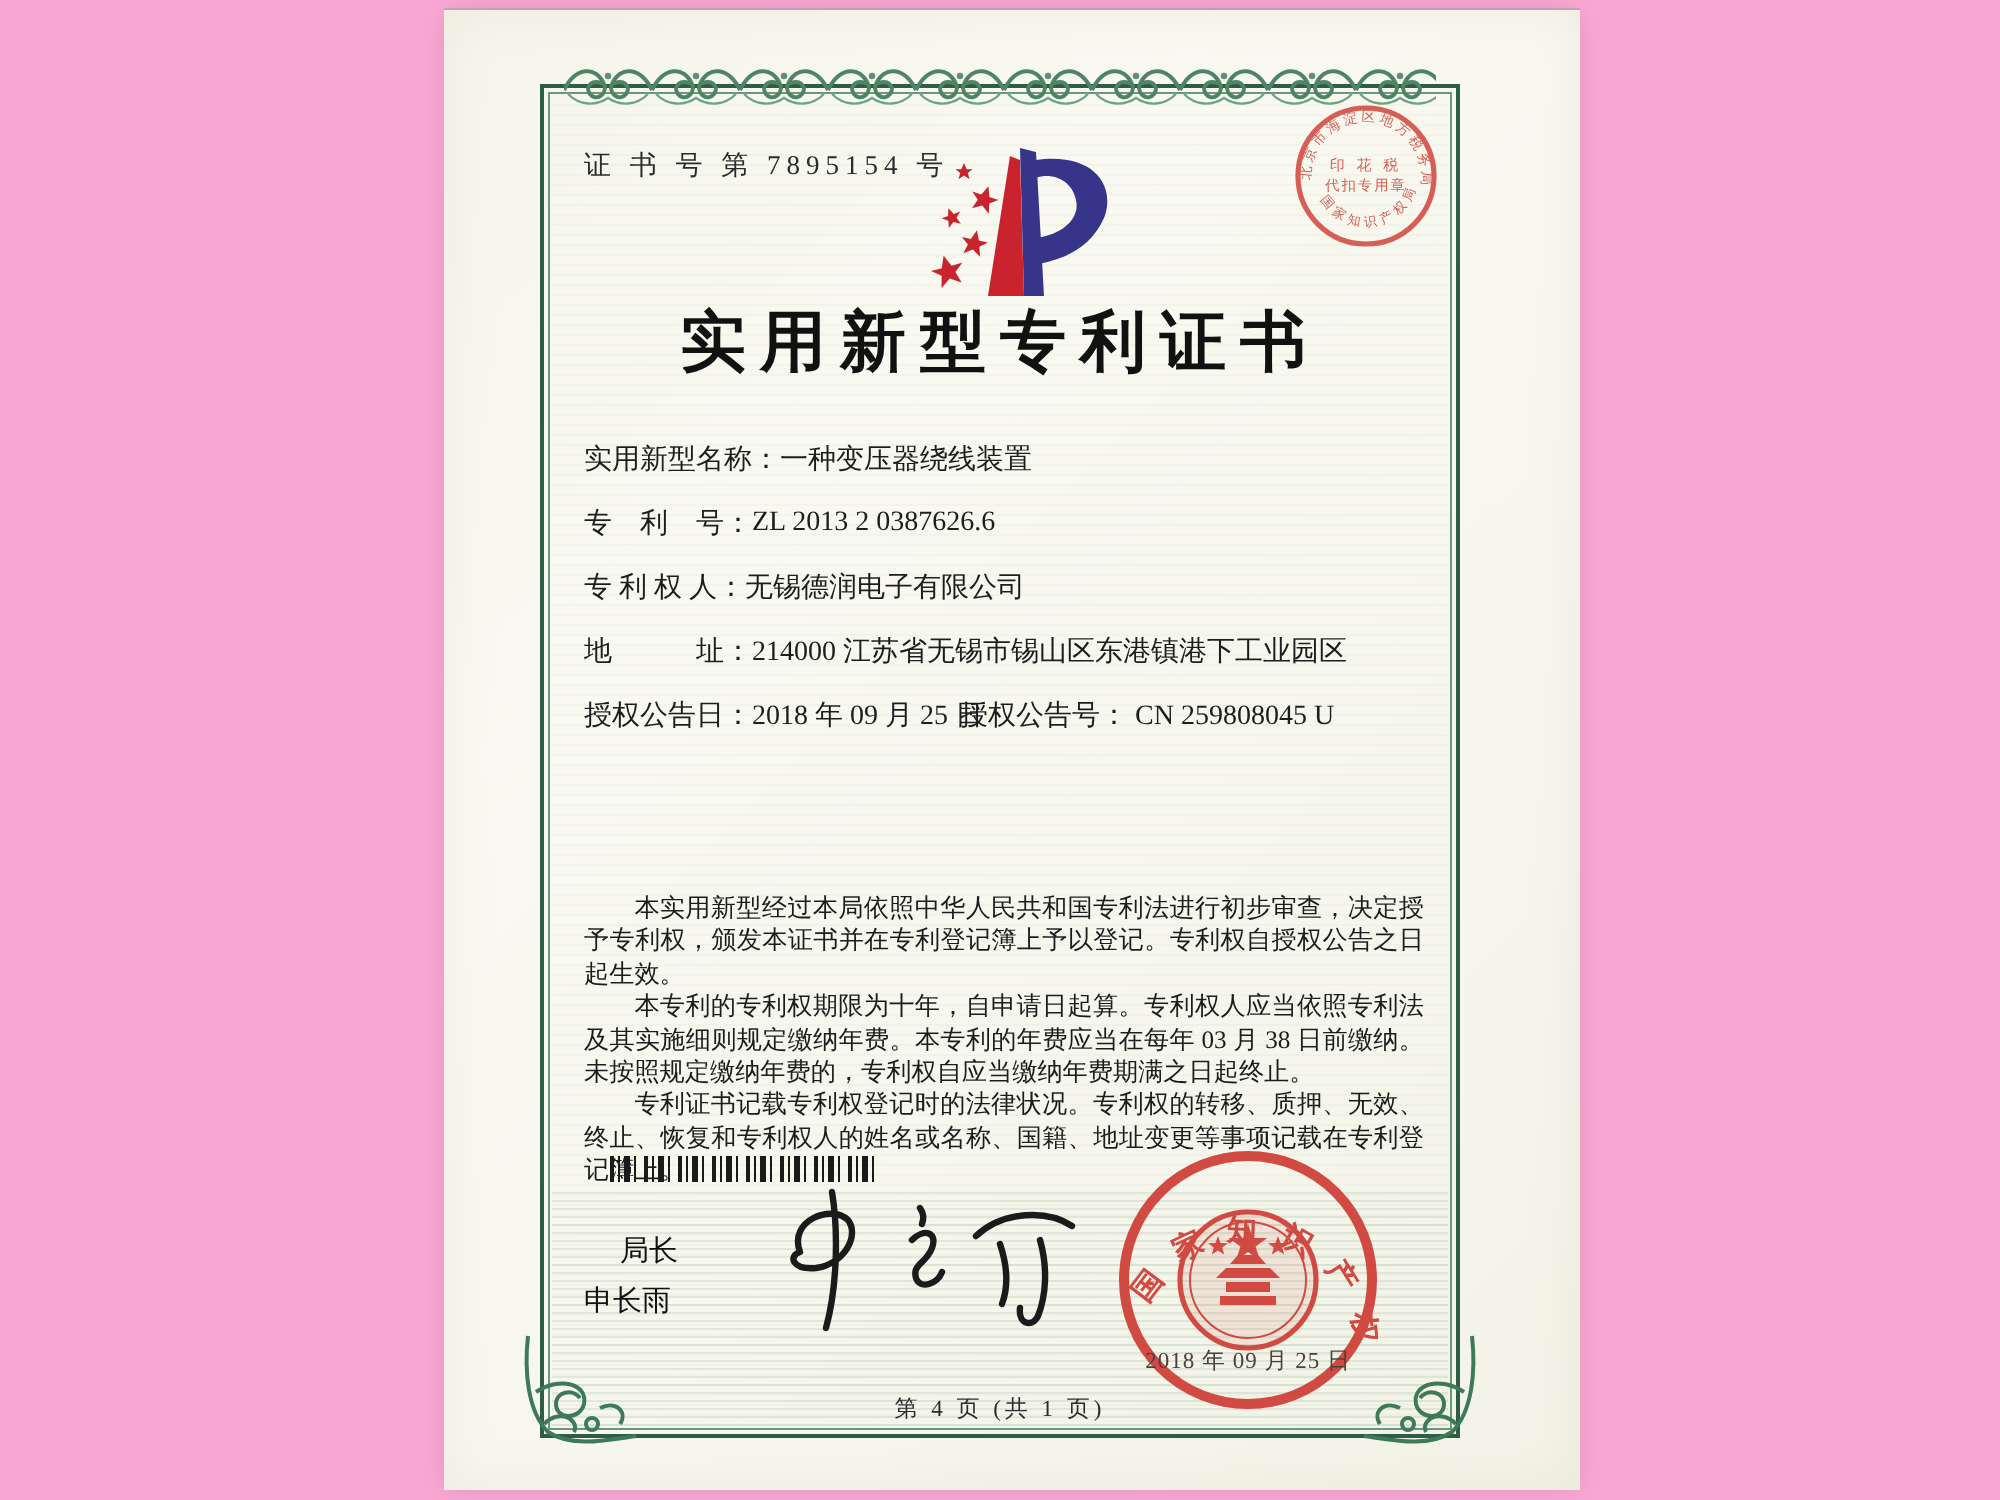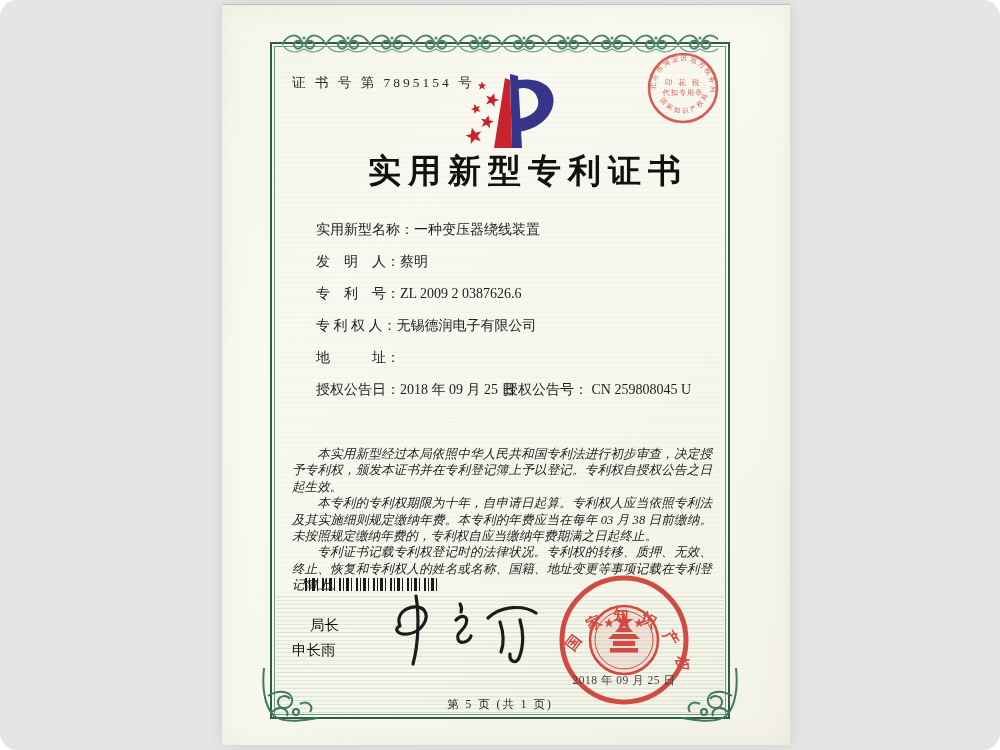--- a/index.html
+++ b/index.html
@@ -1,46 +1,46 @@
 <!DOCTYPE html>
 <html><head>
 <meta charset="utf-8">
 <style>
   html,body{margin:0;padding:0;background:#ffffff;}
-  #stage{position:relative;width:1000px;height:750px;background:#e5e5e5;overflow:hidden;
-         font-family:"Liberation Serif","DejaVu Serif",serif;color:#222;border-radius:17px;}
+  #stage{position:relative;width:1000px;height:750px;background:#f9a8d4;overflow:hidden;
+         font-family:"Liberation Serif","DejaVu Serif",serif;color:#222;}
   
   .paper{position:absolute;left:222px;top:5px;width:568px;height:740px;
          background:linear-gradient(135deg,#f6f5ea 0%,#faf9f1 30%,#f7f6ec 70%,#f3f2e6 100%);
          box-shadow:0 0 14px rgba(0,0,0,0.10), inset 0 0 24px rgba(190,190,160,0.18);}
   .paper-top-edge{position:absolute;left:222px;top:4px;width:568px;height:2px;background:rgba(150,150,150,0.35);}
   
   .frame{position:absolute;left:270px;top:42px;width:460px;height:677px;
          border:2px solid #2f5c45;box-sizing:border-box;}
   .frame-inner{position:absolute;inset:2px;border:1px solid #69987c;}
   
   .guilloche{position:absolute;left:276px;top:48px;width:448px;height:665px;
      background:repeating-linear-gradient(0deg,rgba(110,160,125,0.10) 0 1px,transparent 1px 5px);
      opacity:.5;pointer-events:none;}
   .guilloche-strong{position:absolute;left:276px;top:595px;width:448px;height:118px;
      background:repeating-linear-gradient(0deg,rgba(90,150,110,0.16) 0 1px,transparent 1px 4px);
      pointer-events:none;}
   .txt{position:absolute;white-space:nowrap;}
   .cert-no{left:292px;top:74px;font-size:13.5px;letter-spacing:3px;color:#2b2b2b;}
   .title{left:270px;top:149px;width:460px;text-align:center;font-size:33px;font-weight:bold;
-         letter-spacing:7px;color:#111;white-space:nowrap;padding-left:28px;}
-  
-  .fields{position:absolute;left:292px;top:214px;width:424px;font-size:14px;color:#1d1d1d;margin-left:24px;}
+         letter-spacing:7px;color:#111;white-space:nowrap;}
+  
+  .fields{position:absolute;left:292px;top:214px;width:424px;font-size:14px;color:#1d1d1d;}
   .frow{height:32px;display:flex;align-items:center;}
   .frow .lab{flex:0 0 auto;}
   .frow .val{flex:0 0 auto;}
   .auth-left{display:inline-flex;width:188px;justify-content:space-between;}
   
   .paras{position:absolute;left:292px;top:446px;width:420px;font-size:12.6px;line-height:16.4px;
-         color:#1c1c1c;font-style:italic;text-align:justify;}
+         color:#1c1c1c;text-align:justify;}
   .paras p{margin:0;text-indent:2em;}
   
   .barcode{position:absolute;left:305px;top:578px;width:136px;height:13px;
      background:repeating-linear-gradient(90deg,#1a1a1a 0 2px,transparent 2px 4px,#1a1a1a 4px 5px,
         transparent 5px 7px,#1a1a1a 7px 10px,transparent 10px 12px,#1a1a1a 12px 13px,transparent 13px 17px);}
   .signer-title{left:310px;top:616px;font-size:14.5px;color:#111;}
   .signer-name{left:292px;top:641px;font-size:14.5px;color:#111;}
   .footer{left:270px;top:697px;width:460px;text-align:center;font-size:11.5px;letter-spacing:2px;color:#2b2b2b;}
   svg{position:absolute;overflow:visible;}
   .seal-text{font-family:"Liberation Serif","DejaVu Serif",serif;}
@@ -125,33 +125,30 @@
   </svg>
 
   <div class="txt title">实用新型专利证书</div>
 
   <div class="fields">
     <div class="frow">
       <span class="lab">实用新型名称：</span>
       <span class="val">一种变压器绕线装置</span>
     </div>
     <div class="frow">
-      <span class="lab">发　明　人：</span>
-      <span class="val">蔡明</span>
-    </div>
-    <div class="frow">
       <span class="lab">专　利　号：</span>
-      <span class="val">ZL 2009 2 0387626.6</span>
+      <span class="val">ZL 2013 2 0387626.6</span>
     </div>
     <div class="frow">
       <span class="lab">专 利 权 人：</span>
       <span class="val">无锡德润电子有限公司</span>
     </div>
     <div class="frow">
       <span class="lab">地　　　址：</span>
+      <span class="val">214000 江苏省无锡市锡山区东港镇港下工业园区</span>
     </div>
     <div class="frow">
       <span class="auth-left">
         <span class="lab">授权公告日：</span>
         <span class="val">2018 年 09 月 25 日</span>
       </span>
       <span>
         <span class="lab">授权公告号：</span>
         <span class="val">CN 259808045 U</span>
       </span>
@@ -201,14 +198,14 @@
           <rect x="58" y="74" width="28" height="4.5"></rect>
           <rect x="61" y="67" width="22" height="5"></rect>
           <path d="M56,65 H88 L83,60 H61 Z"></path>
           <path d="M63,58 H81 L77,53.5 H67 Z"></path>
         </g>
       </g>
       <text class="seal-text" x="72" y="110" text-anchor="middle" font-size="11.5" fill="#40302d" letter-spacing="0.5">2018 年 09 月 25 日</text>
     </g>
   </svg>
 
-  <div class="txt footer">第 5 页 (共 1 页)</div>
+  <div class="txt footer">第 4 页 (共 1 页)</div>
 </div>
 
 </body></html>

